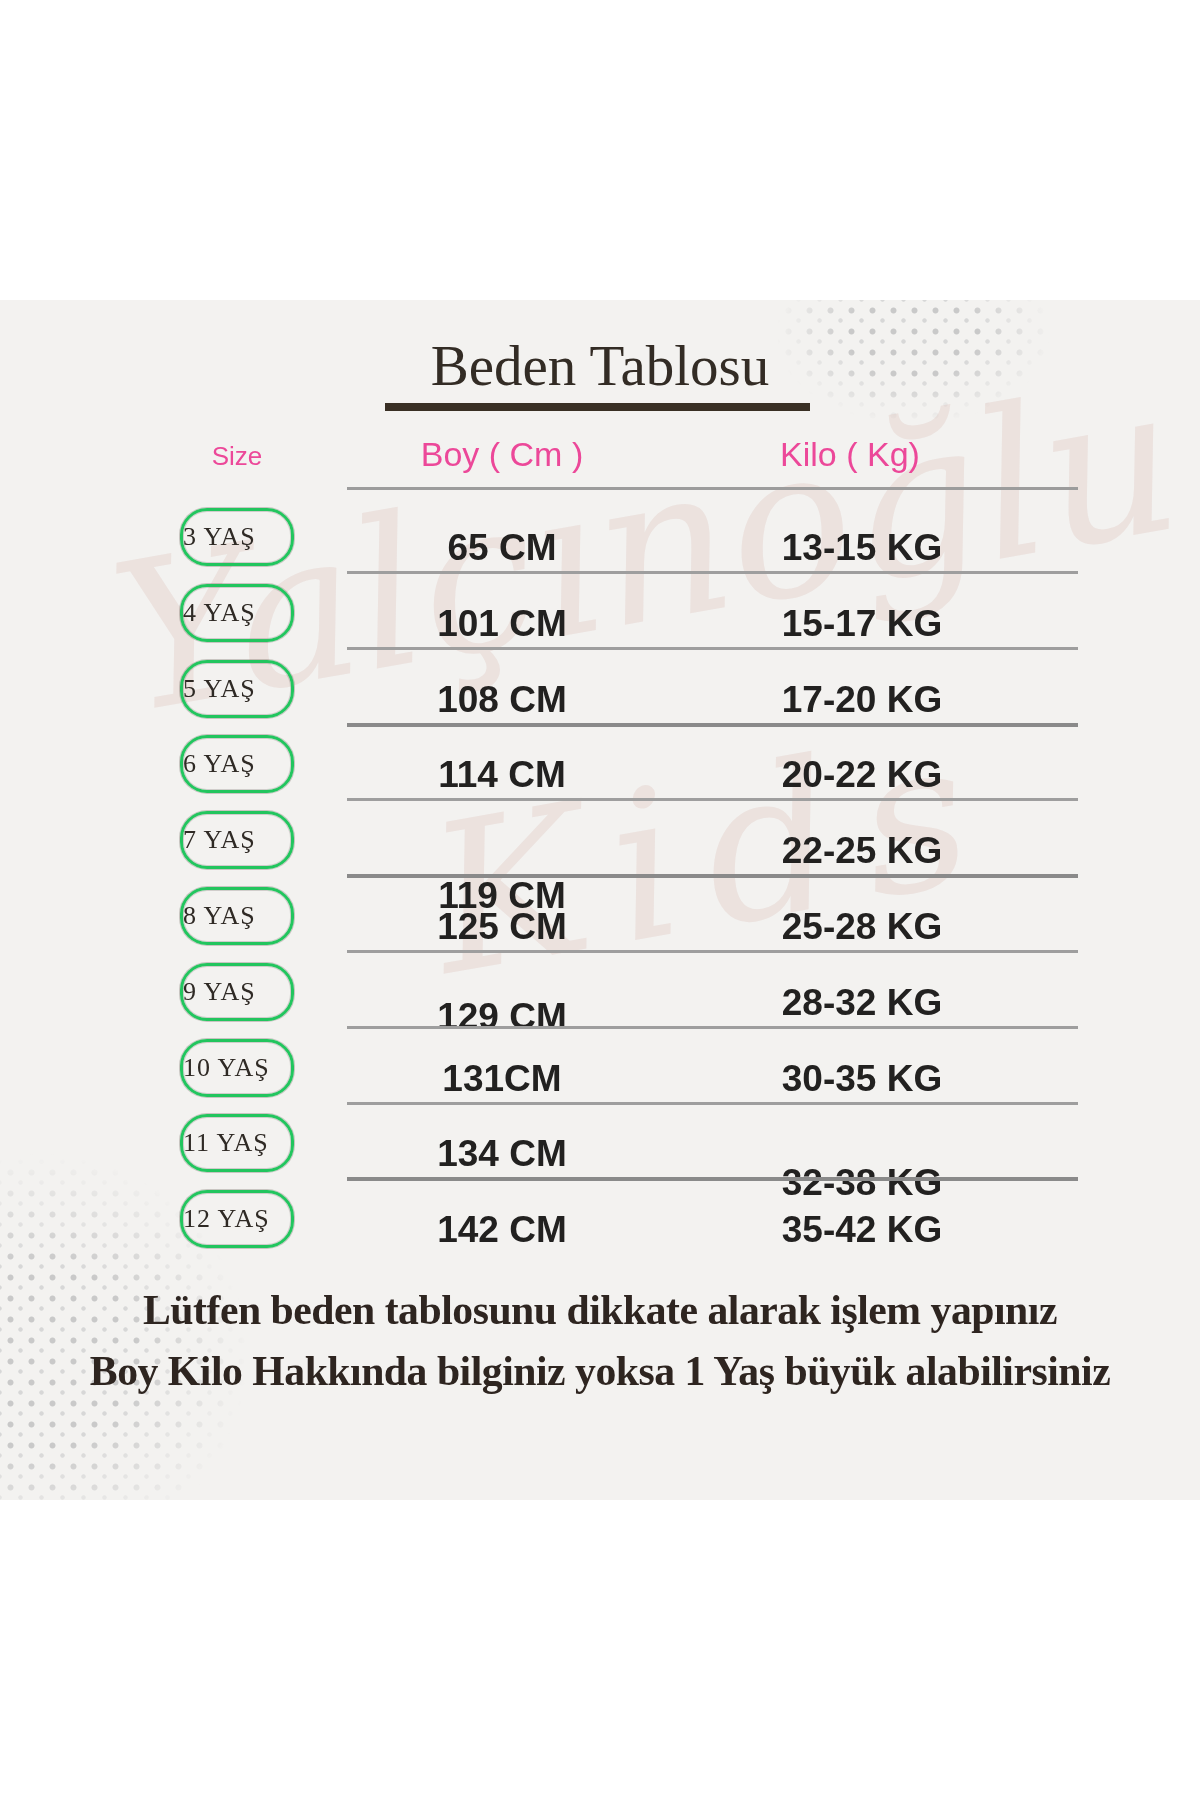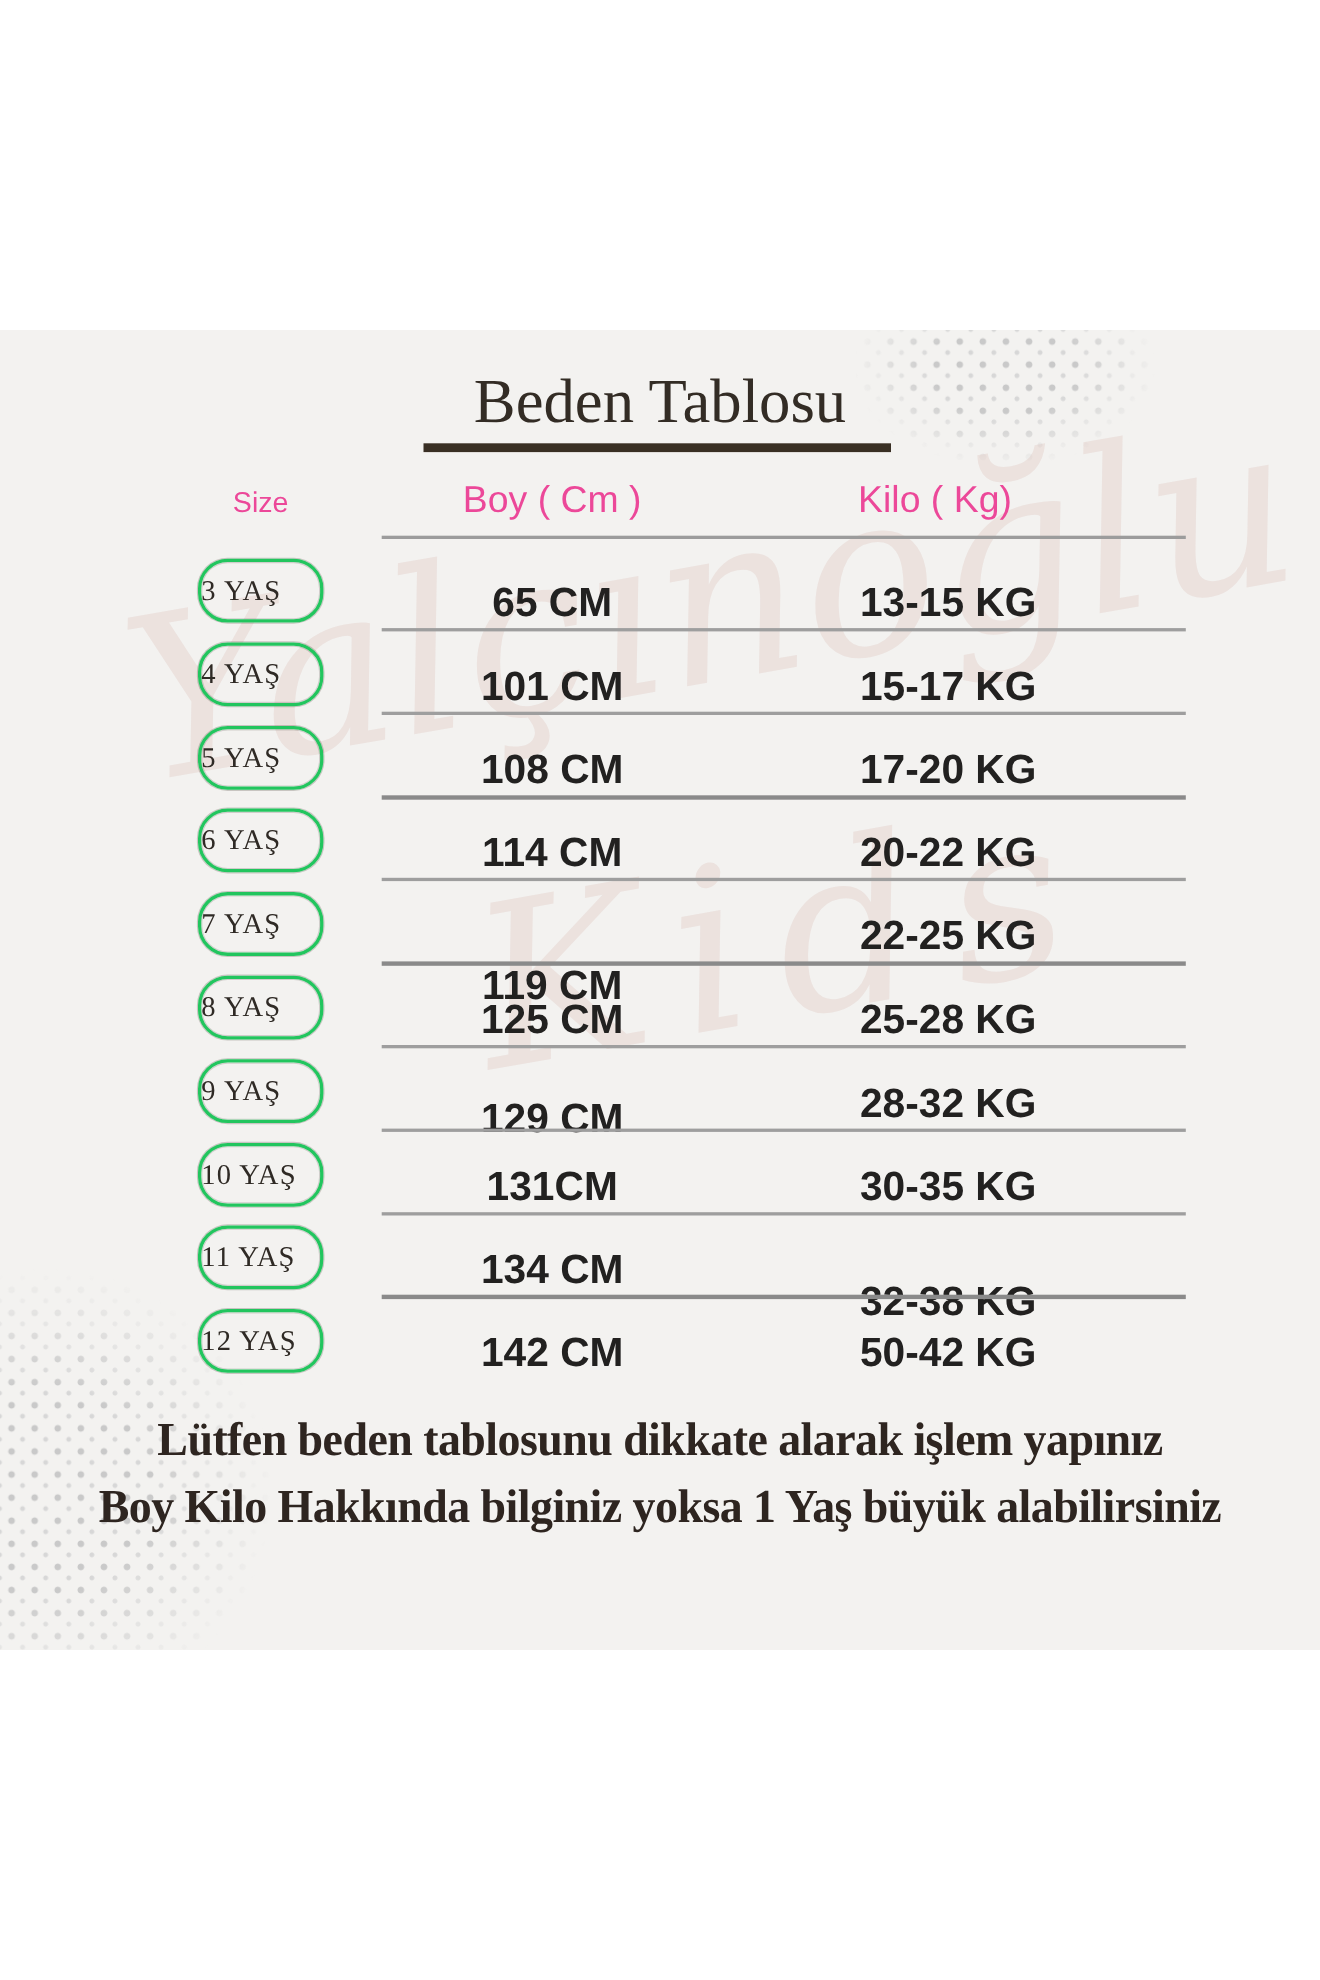--- a/index.html
+++ b/index.html
@@ -128,18 +128,18 @@
       <div class="pill" style="top: 1114.4px;">
         <span class="pill-label">11 YAŞ</span>
       </div>
       <div class="cell boy-cell" style="top: 1132.4px;">134 CM</div>
       <div class="cell kilo-cell" style="top: 1161px;">32-38 KG</div>
       <div class="sep sep-strong" style="top: 1177.4px;"></div>
       <div class="pill" style="top: 1190.2px;">
         <span class="pill-label">12 YAŞ</span>
       </div>
       <div class="cell boy-cell" style="top: 1208.2px;">142 CM</div>
-      <div class="cell kilo-cell" style="top: 1208.2px;">50-42 KG</div>
+      <div class="cell kilo-cell" style="top: 1208.2px;">35-42 KG</div>
     </div>
 
   <div class="note note1">Lütfen beden tablosunu dikkate alarak işlem yapınız</div>
   <div class="note note2">Boy Kilo Hakkında bilginiz yoksa 1 Yaş büyük alabilirsiniz</div>
 </div>
 
 </body></html>

